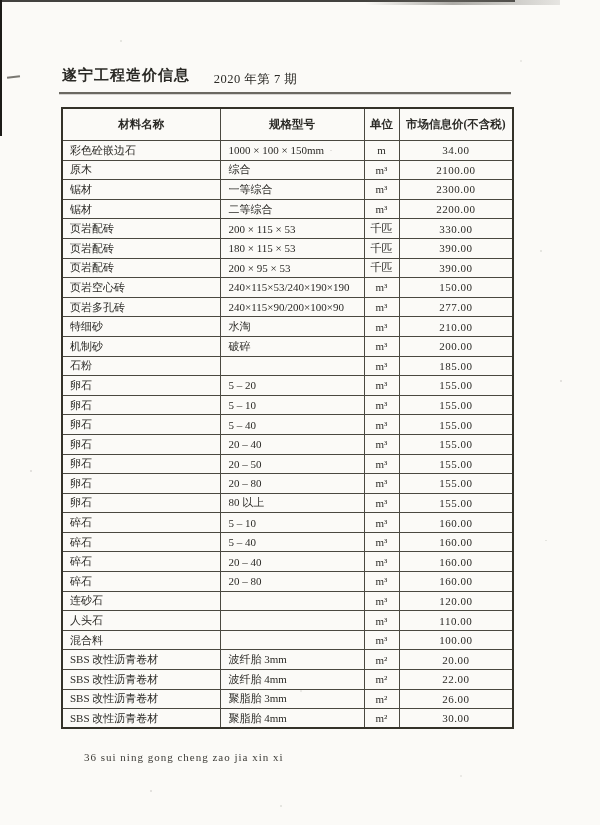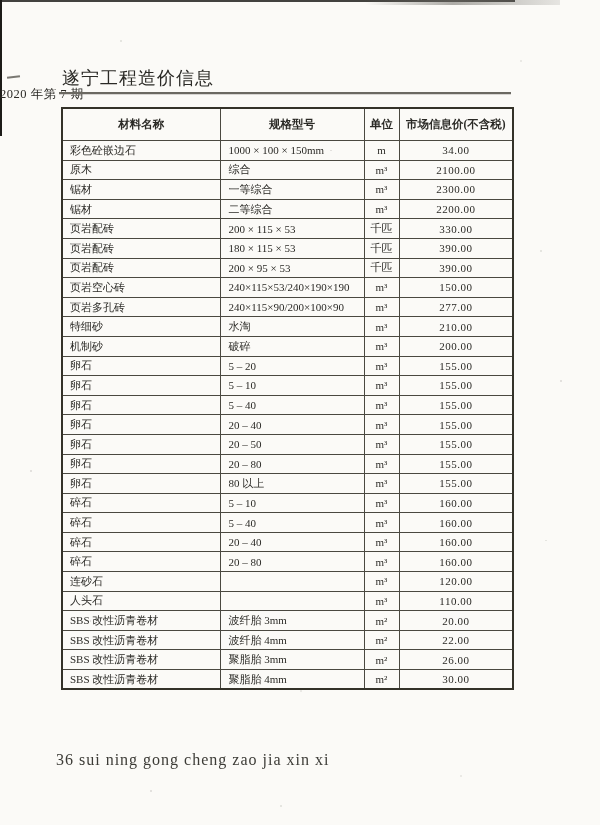--- a/index.html
+++ b/index.html
@@ -16,25 +16,25 @@
   .scan-top-smudge { position:absolute; top:0; left:365px; width:195px; height:5px;
     background:linear-gradient(to right, rgba(110,108,102,0), rgba(110,108,102,.55) 45%, rgba(110,108,102,.15)); }
   .scan-left-strip { position:absolute; top:0; left:0; width:2px; height:136px; background:#1c1b18; }
   .scan-left-dash { position:absolute; top:76px; left:7px; width:13px; height:2px; background:#7a7872; transform:rotate(-7deg); }
   .speckles { position:absolute; inset:0; pointer-events:none; }
   .speck { position:absolute; border-radius:50%; background:#8d8b84; }
 
   
   .doc-title {
     position:absolute; left:62px; top:66px;
-    font-size:18px; font-weight:400; letter-spacing:1px;
+    font-size:15px; font-weight:700; letter-spacing:1px;
   }
   .doc-issue {
-    position:absolute; top:86px; left:0; width:511px;
-    text-align:left; font-size:12.5px; letter-spacing:.5px;
+    position:absolute; top:71px; left:0; width:511px;
+    text-align:center; font-size:12.5px; letter-spacing:.5px;
   }
   .header-rule {
     position:absolute; left:59px; top:92px; width:452px; height:2px;
     background:#6b6962; box-shadow:0 1px 0 rgba(107,105,98,.25);
   }
 
   
   .price-table {
     position:absolute; left:61px; top:107px;
     border-collapse:collapse; table-layout:fixed;
@@ -51,22 +51,22 @@
     text-align:center; padding:8px 1px;
   }
   .price-table td { height:19.6px; font-size:11px; font-weight:400; }
   .price-table td.c0 { text-align:left; padding:0 4px 0 7px;margin-top:45px; }
   .price-table td.c1 { text-align:left; padding:0 2px 0 8px; }
   .price-table td.c2 { text-align:center; padding:0; }
   .price-table td.c3 { text-align:center; padding:0; letter-spacing:.5px; }
 
   
   .doc-footer {
-    position:absolute; left:56px; top:751px;
-    font-size:16px; letter-spacing:1px; color:#3c3b36;
+    position:absolute; left:84px; top:751px;
+    font-size:11px; letter-spacing:1px; color:#3c3b36;
   }
 </style>
 </head>
 <body>
 
 <div class="scan-top-line"></div>
 <div class="scan-top-smudge"></div>
 <div class="scan-left-strip"></div>
 <div class="scan-left-dash"></div>
 <div class="speckles">
@@ -164,20 +164,26 @@
         <td class="c2">m³</td>
         <td class="c3">210.00</td>
       </tr>
       <tr>
         <td class="c0">机制砂</td>
         <td class="c1">破碎</td>
         <td class="c2">m³</td>
         <td class="c3">200.00</td>
       </tr>
       <tr>
+        <td class="c0">石粉</td>
+        <td class="c1"></td>
+        <td class="c2">m³</td>
+        <td class="c3">185.00</td>
+      </tr>
+      <tr>
         <td class="c0">卵石</td>
         <td class="c1">5 – 20</td>
         <td class="c2">m³</td>
         <td class="c3">155.00</td>
       </tr>
       <tr>
         <td class="c0">卵石</td>
         <td class="c1">5 – 10</td>
         <td class="c2">m³</td>
         <td class="c3">155.00</td>
@@ -240,20 +246,26 @@
         <td class="c0">连砂石</td>
         <td class="c1"></td>
         <td class="c2">m³</td>
         <td class="c3">120.00</td>
       </tr>
       <tr>
         <td class="c0">人头石</td>
         <td class="c1"></td>
         <td class="c2">m³</td>
         <td class="c3">110.00</td>
+      </tr>
+      <tr>
+        <td class="c0">混合料</td>
+        <td class="c1"></td>
+        <td class="c2">m³</td>
+        <td class="c3">100.00</td>
       </tr>
       <tr>
         <td class="c0">SBS 改性沥青卷材</td>
         <td class="c1">波纤胎 3mm</td>
         <td class="c2">m²</td>
         <td class="c3">20.00</td>
       </tr>
       <tr>
         <td class="c0">SBS 改性沥青卷材</td>
         <td class="c1">波纤胎 4mm</td>

